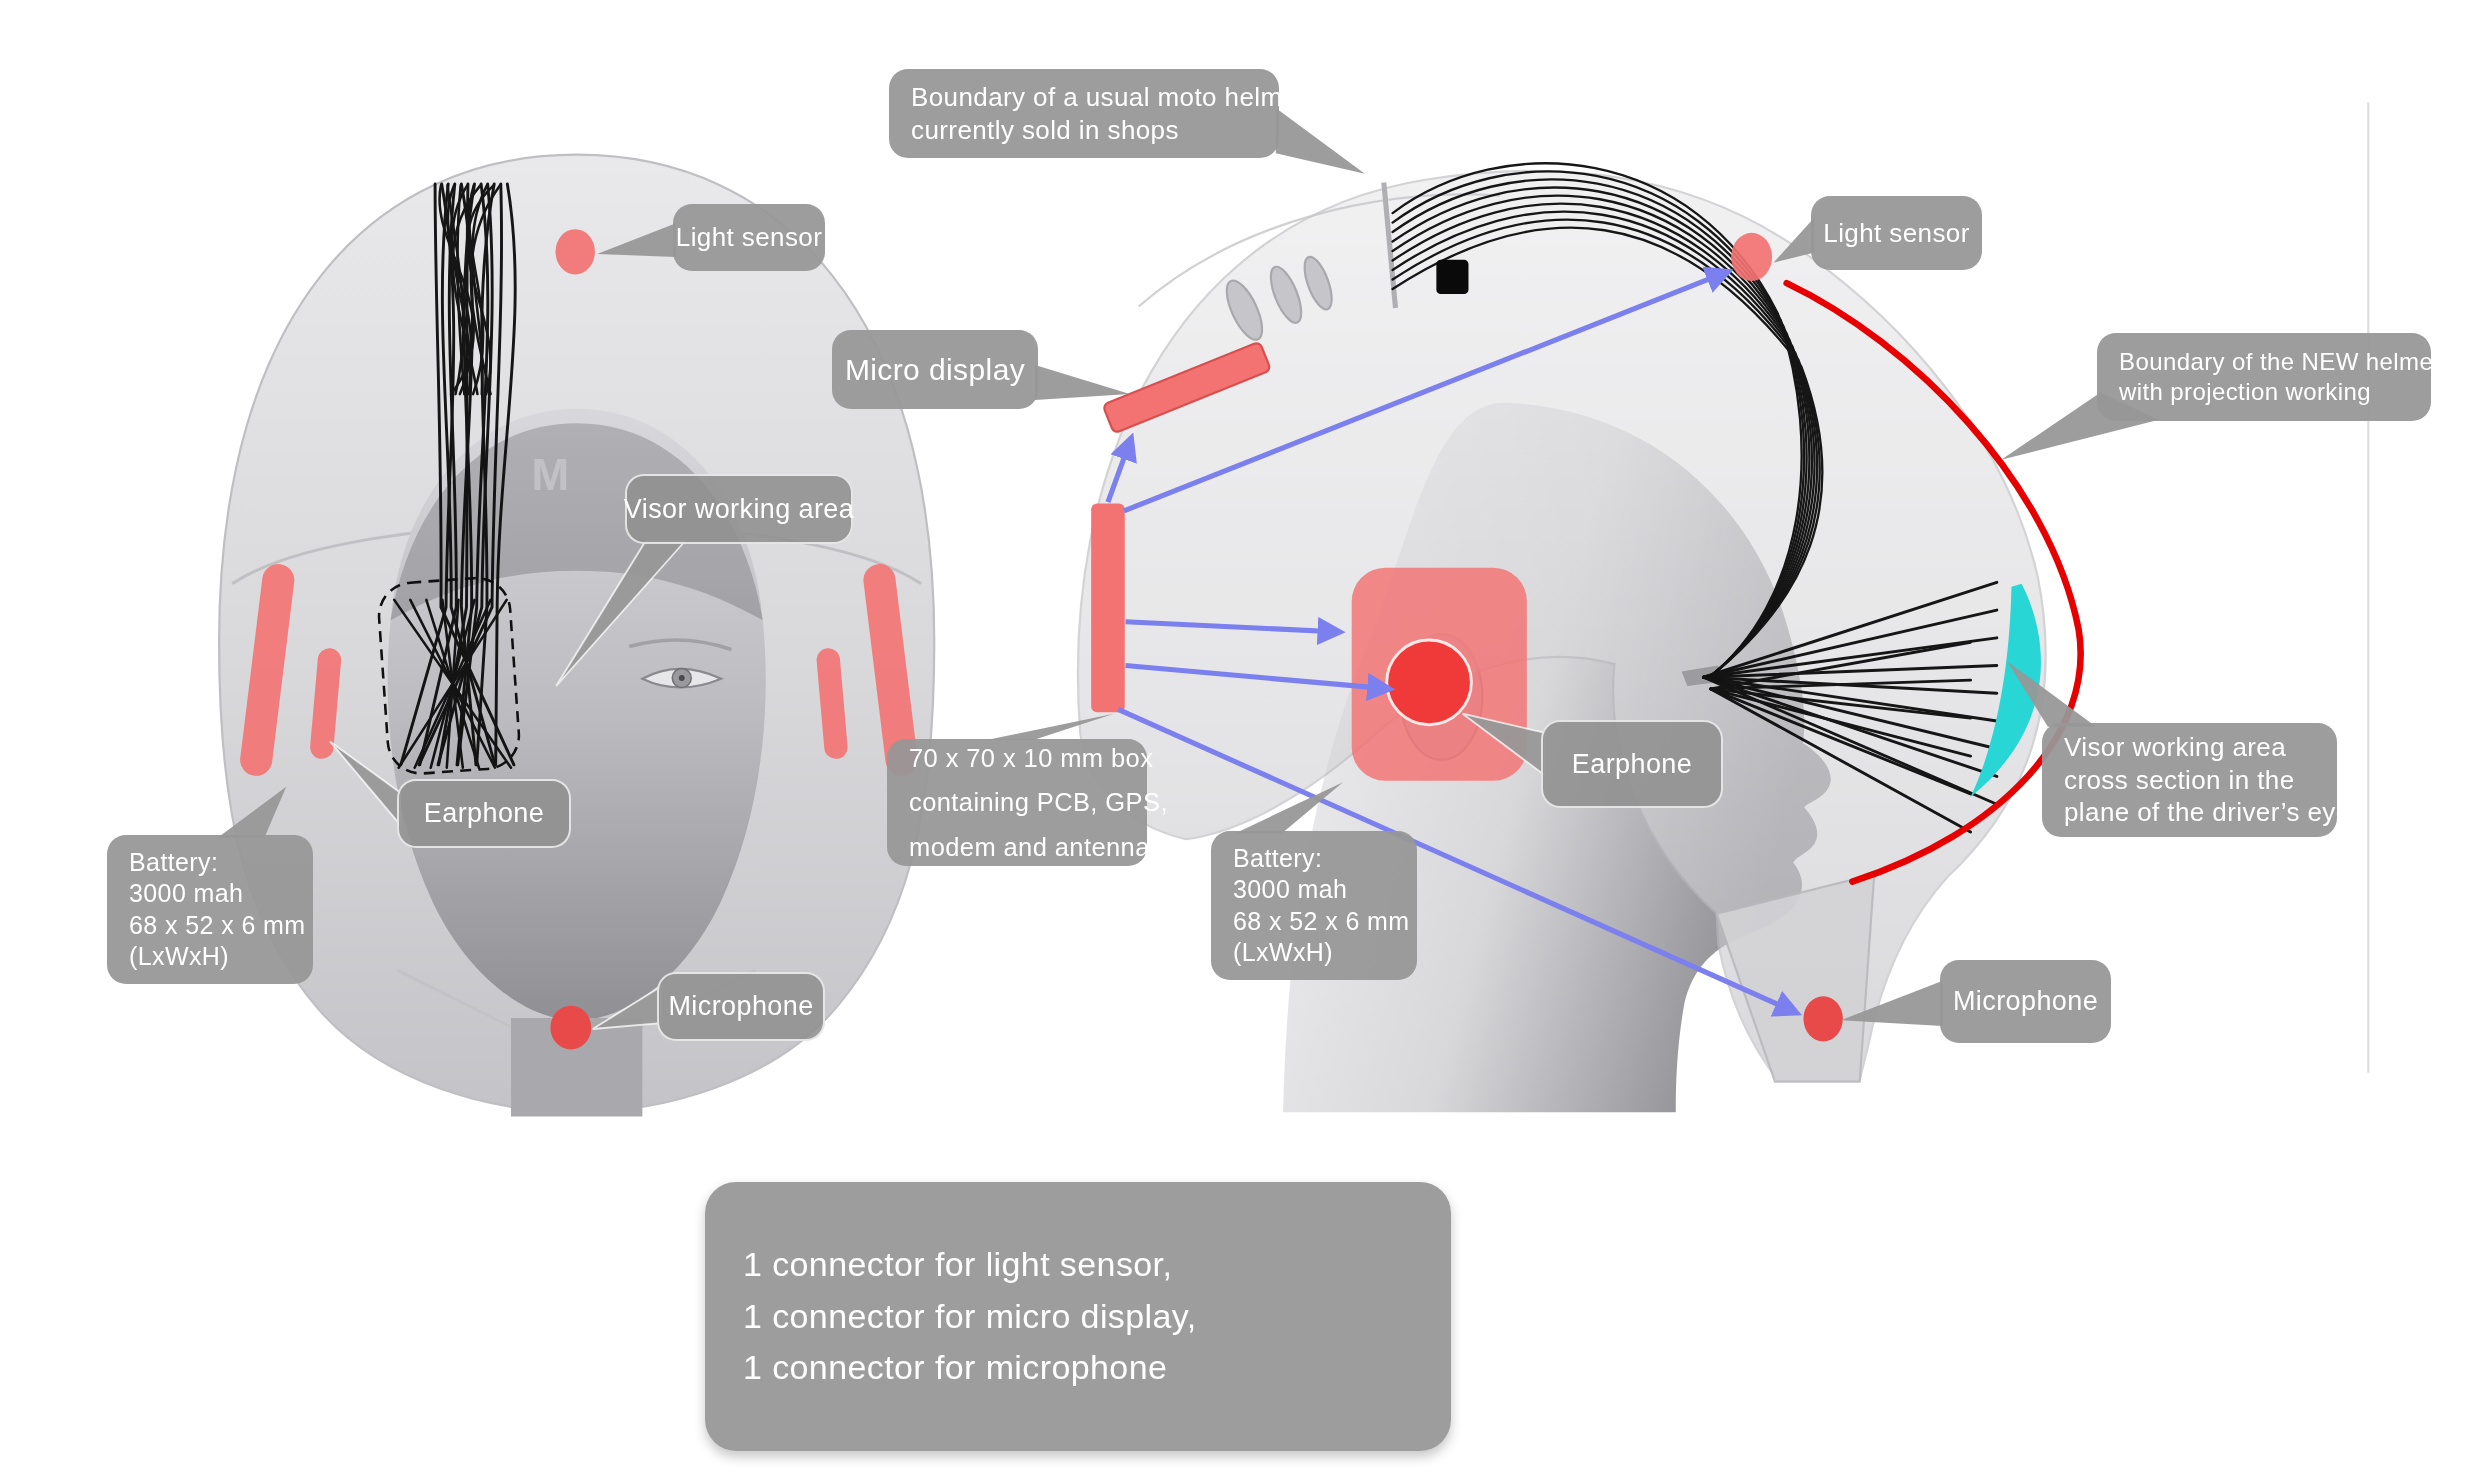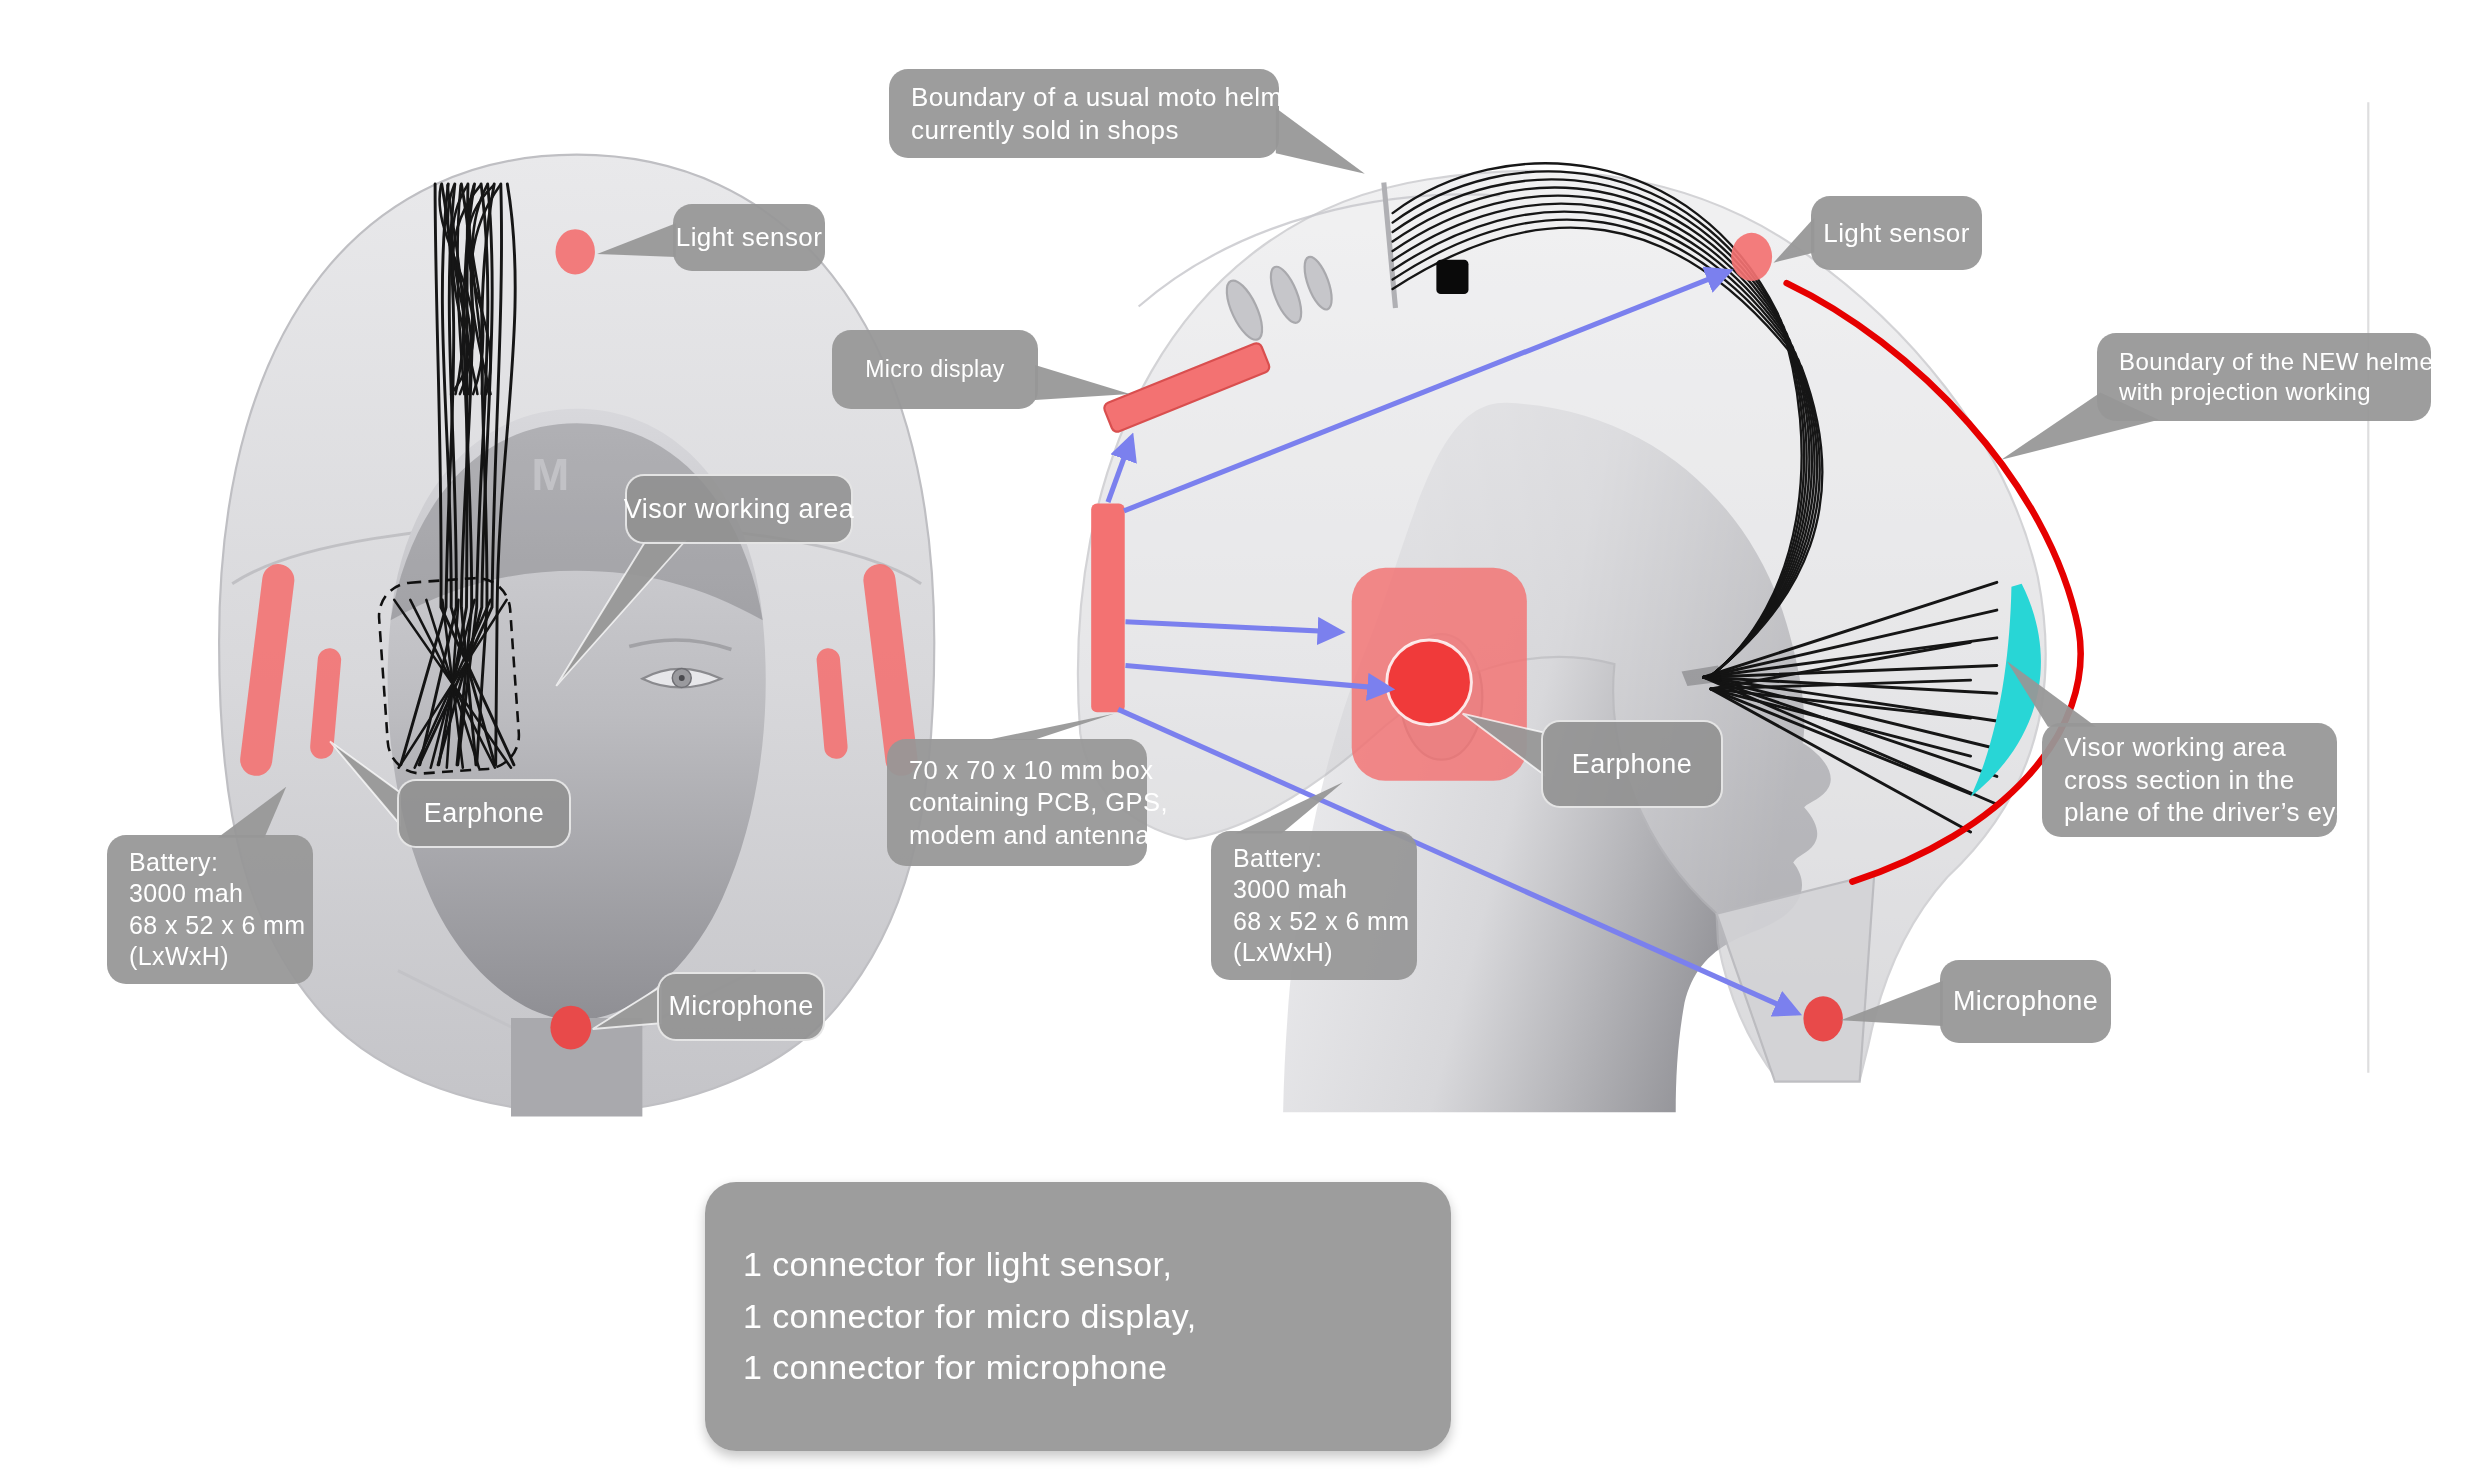--- a/index.html
+++ b/index.html
@@ -192,21 +192,21 @@
 
 <div class="callout" style="left:889px;top:69px;width:390px;height:89px;font-size:26px;">
   <div>Boundary of a usual moto helmet</div>
   <div>currently sold in shops</div>
 </div>
 
 <div class="callout center" style="left:673px;top:204px;width:152px;height:67px;font-size:26px;">
   <div>Light sensor</div>
 </div>
 
-<div class="callout center" style="left:832px;top:330px;width:206px;height:79px;font-size:23px;">
+<div class="callout center" style="left:832px;top:330px;width:206px;height:79px;font-size:30px;">
   <div>Micro display</div>
 </div>
 
 <div class="callout center bordered" style="left:625px;top:474px;width:228px;height:70px;font-size:27px;">
   <div>Visor working area</div>
 </div>
 
 <div class="callout center bordered" style="left:397px;top:779px;width:174px;height:69px;font-size:27px;">
   <div>Earphone</div>
 </div>
@@ -215,21 +215,21 @@
   <div>Battery:</div>
   <div>3000 mah</div>
   <div>68 x 52 x 6 mm</div>
   <div>(LxWxH)</div>
 </div>
 
 <div class="callout center bordered" style="left:657px;top:972px;width:168px;height:69px;font-size:27px;">
   <div>Microphone</div>
 </div>
 
-<div class="callout" style="left:887px;top:739px;width:260px;height:127px;font-size:25.5px;">
+<div class="callout" style="left:887px;top:739px;width:260px;height:127px;font-size:25.5px;gap:12px;">
   <div>70 x 70 x 10 mm box</div>
   <div>containing PCB, GPS,</div>
   <div>modem and antenna</div>
 </div>
 
 <div class="callout" style="left:1211px;top:831px;width:206px;height:149px;font-size:25px;">
   <div>Battery:</div>
   <div>3000 mah</div>
   <div>68 x 52 x 6 mm</div>
   <div>(LxWxH)</div>

